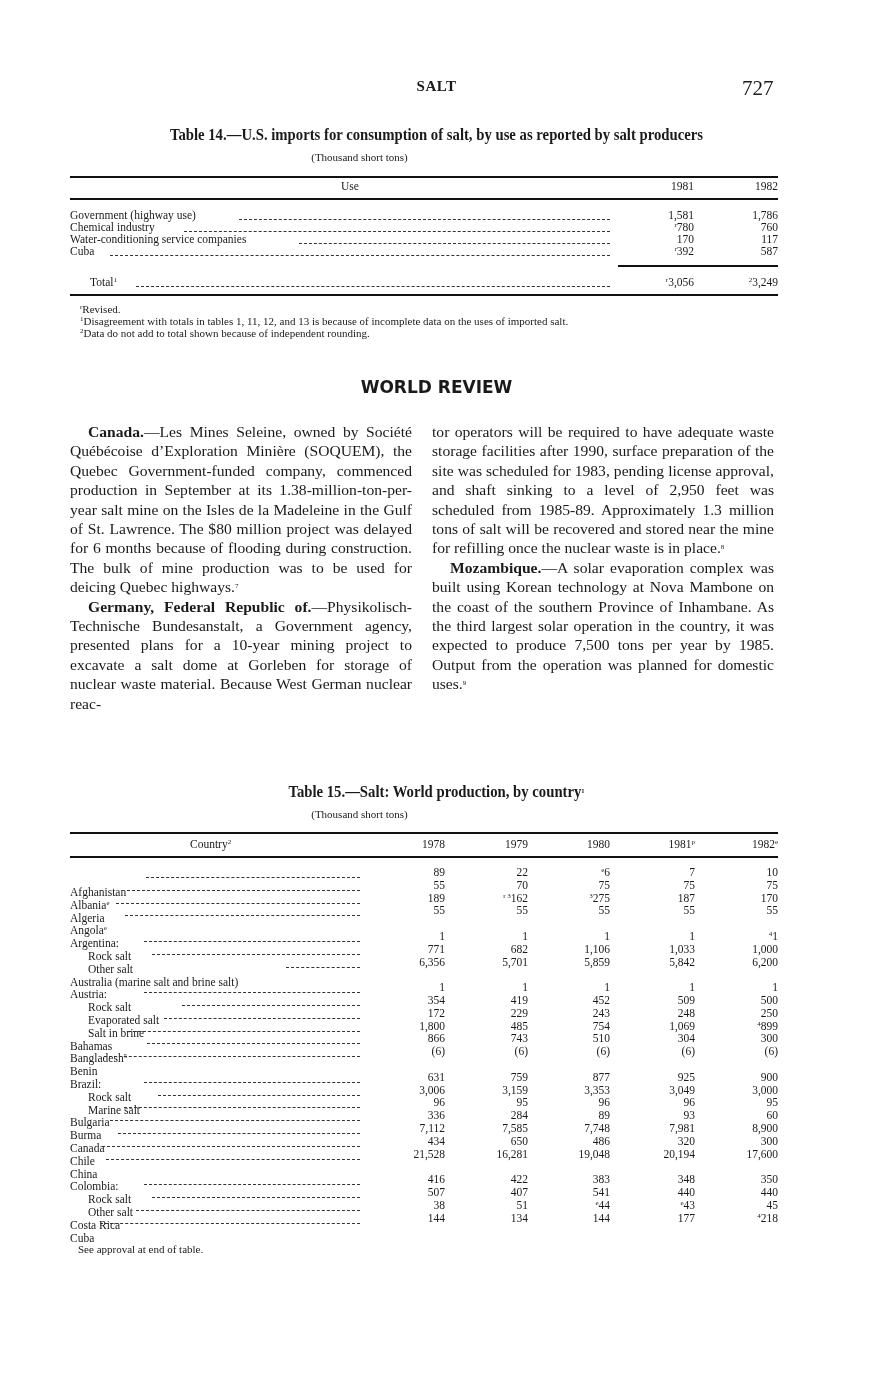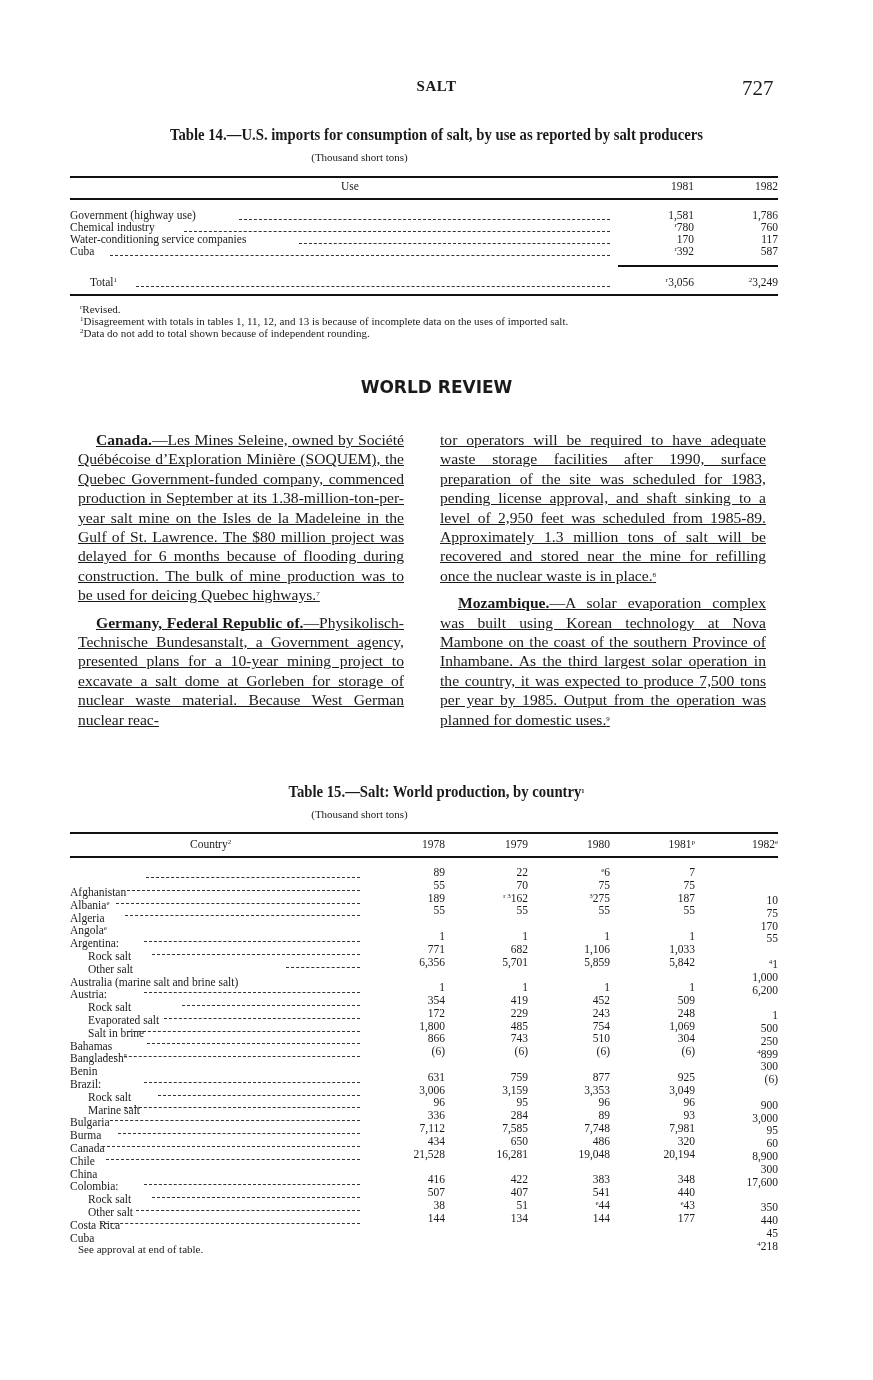--- a/index.html
+++ b/index.html
@@ -12,29 +12,29 @@
   .rule { position: absolute; background: #111; }
   .t14-row { position: absolute; left: 70px; width: 708px; height: 12px; font-size: 11.5px; line-height: 12px; }
   .t14-row .lbl { position: absolute; left: 0; white-space: nowrap; }
   .t14-row .c1 { position: absolute; right: 84px; text-align: right; }
   .t14-row .c2 { position: absolute; right: 0; text-align: right; }
   .dots { position: absolute; height: 1px; border-bottom: 1.3px dashed #333; top: 9px; }
   sup { font-size: 7px; vertical-align: 4px; line-height: 0; }
   .fn { position: absolute; left: 80px; font-size: 11px; white-space: nowrap; }
   .section-title { top: 377px; left: 0; width: 873px; text-align: center; font-family: "DejaVu Sans", sans-serif; font-weight: bold; font-size: 17px; }
   .col { position: absolute; top: 422px; width: 342px; font-size: 15.6px; line-height: 19.4px; text-align: justify; }
-  .col p { margin: 8px; text-indent: 18px; text-decoration: underline; }
+  .col p { margin: 0; text-indent: 18px; }
   .col p.noindent { text-indent: 0; }
   .col b { font-weight: bold; }
   .t15-head { position: absolute; top: 838px; left: 70px; width: 708px; font-size: 11.5px; }
   .t15-row { position: absolute; left: 70px; width: 708px; height: 11px; font-size: 11.5px; line-height: 11px; }
   .t15-row .lbl { position: absolute; left: 0; white-space: nowrap; margin-top: 20px; }
   .t15-row .lbl.ind { left: 18px; }
   .t15-row .v { position: absolute; text-align: right; width: 60px; }
-  .v0 { left: 315px; } .v1 { left: 398px; } .v2 { left: 480px; } .v3 { left: 565px; } .v4 { left: 648px; margin-top: 28px; }
+  .v0 { left: 315px; } .v1 { left: 398px; } .v2 { left: 480px; } .v3 { left: 565px; } .v4 { left: 648px; }
   .see-fn { position: absolute; top: 1243px; left: 78px; font-size: 11px; }
 </style>
 </head>
 <body>
 
 <div class="abs running-head">SALT</div>
 <div class="abs page-num">727</div>
 
 <div class="abs tbl-title" style="top:126px;">Table 14.—U.S. imports for consumption of salt, by use as reported by salt producers</div>
 <div class="abs tbl-sub" style="top:151px;">(Thousand short tons)</div>

